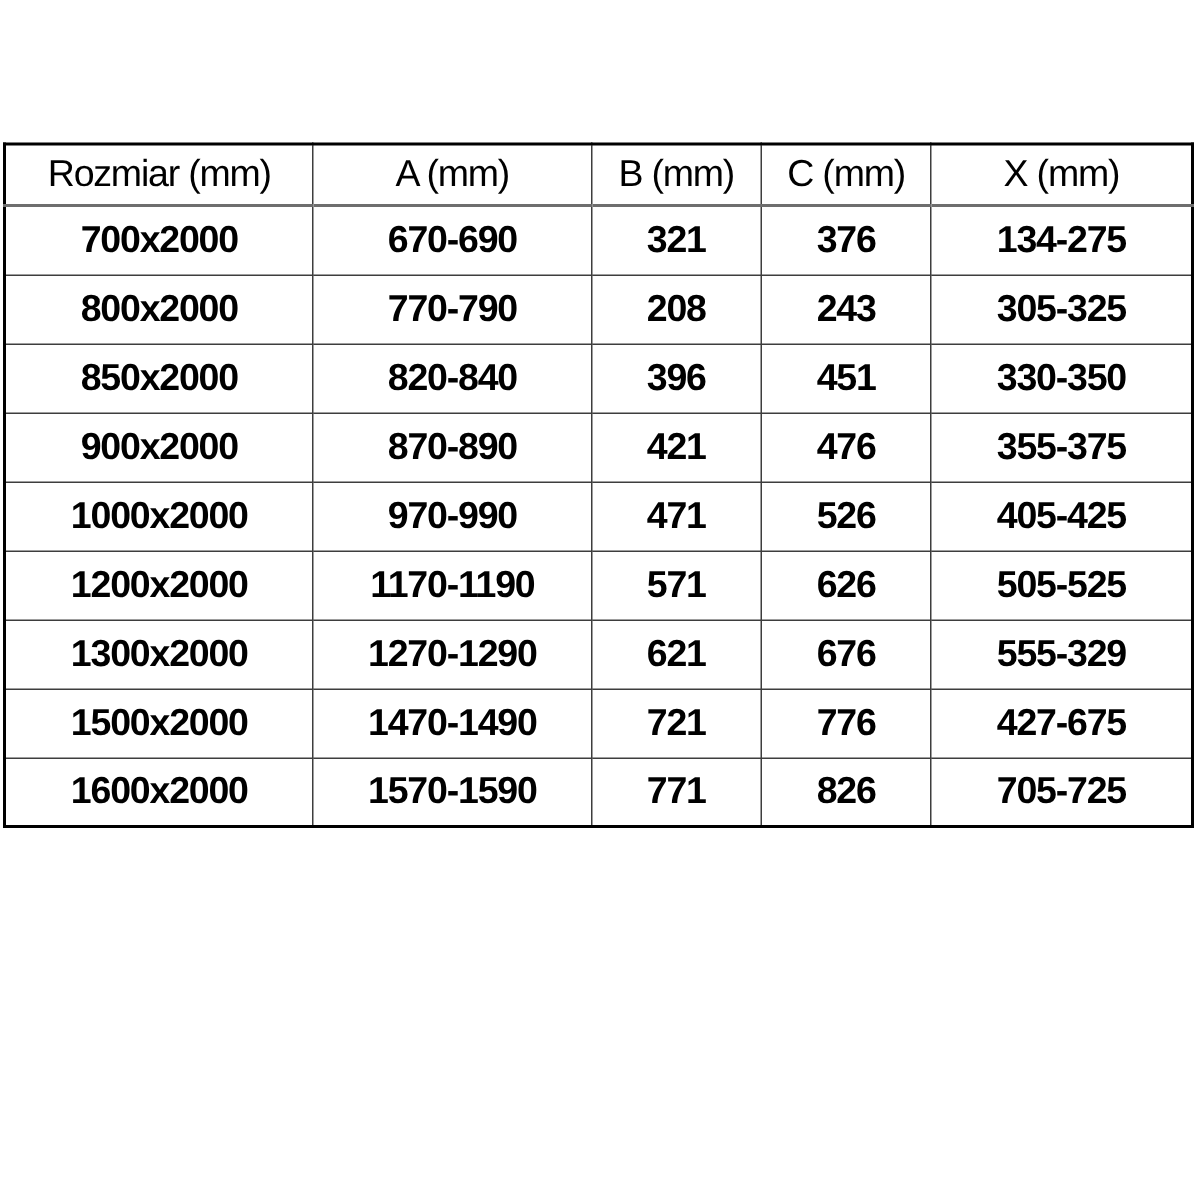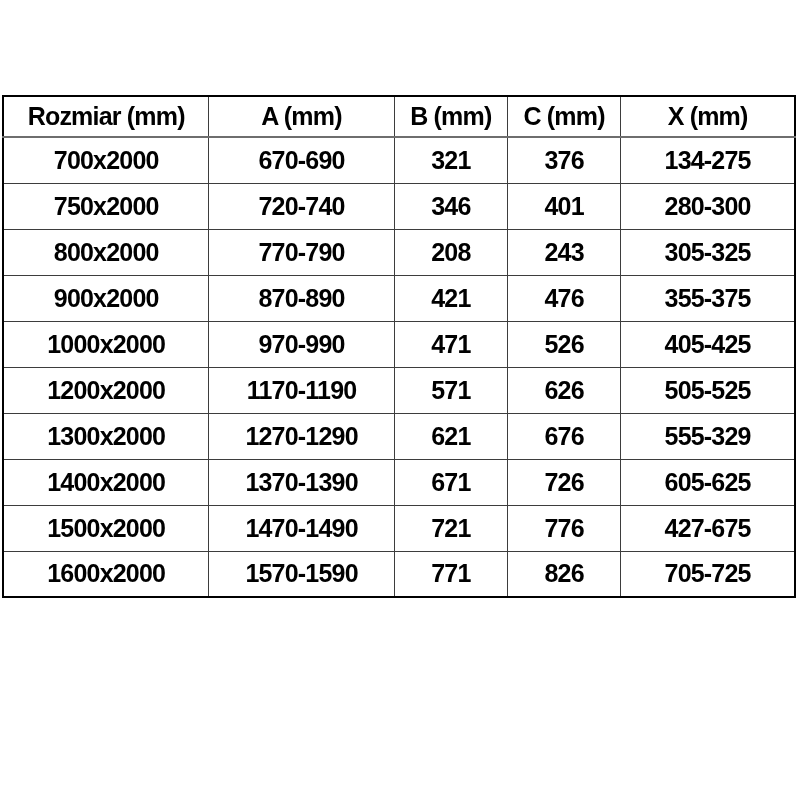--- a/index.html
+++ b/index.html
@@ -42,21 +42,21 @@
     text-align: center;
     vertical-align: middle;
     padding: 0;
     font-size: 25px;
     letter-spacing: -0.8px;
     white-space: nowrap;
     overflow: hidden;
   }
   thead th {
     height: 41px;
-    font-weight: bold;
+    font-weight: normal;
     border-bottom: 2px solid #6e6e6e;
   }
   tbody td {
     height: 46px;
     font-weight: bold;
   }
 </style>
 </head>
 <body>
 
@@ -81,32 +81,32 @@
       </thead>
       <tbody>
         <tr>
           <td>700x2000</td>
           <td>670-690</td>
           <td>321</td>
           <td>376</td>
           <td>134-275</td>
         </tr>
         <tr>
-          <td>750x2000</td>
-          <td>720-740</td>
-          <td>346</td>
-          <td>401</td>
-          <td>280-300</td>
-        </tr>
-        <tr>
           <td>800x2000</td>
           <td>770-790</td>
           <td>208</td>
           <td>243</td>
           <td>305-325</td>
+        </tr>
+        <tr>
+          <td>850x2000</td>
+          <td>820-840</td>
+          <td>396</td>
+          <td>451</td>
+          <td>330-350</td>
         </tr>
         <tr>
           <td>900x2000</td>
           <td>870-890</td>
           <td>421</td>
           <td>476</td>
           <td>355-375</td>
         </tr>
         <tr>
           <td>1000x2000</td>
@@ -123,27 +123,20 @@
           <td>505-525</td>
         </tr>
         <tr>
           <td>1300x2000</td>
           <td>1270-1290</td>
           <td>621</td>
           <td>676</td>
           <td>555-329</td>
         </tr>
         <tr>
-          <td>1400x2000</td>
-          <td>1370-1390</td>
-          <td>671</td>
-          <td>726</td>
-          <td>605-625</td>
-        </tr>
-        <tr>
           <td>1500x2000</td>
           <td>1470-1490</td>
           <td>721</td>
           <td>776</td>
           <td>427-675</td>
         </tr>
         <tr>
           <td>1600x2000</td>
           <td>1570-1590</td>
           <td>771</td>

